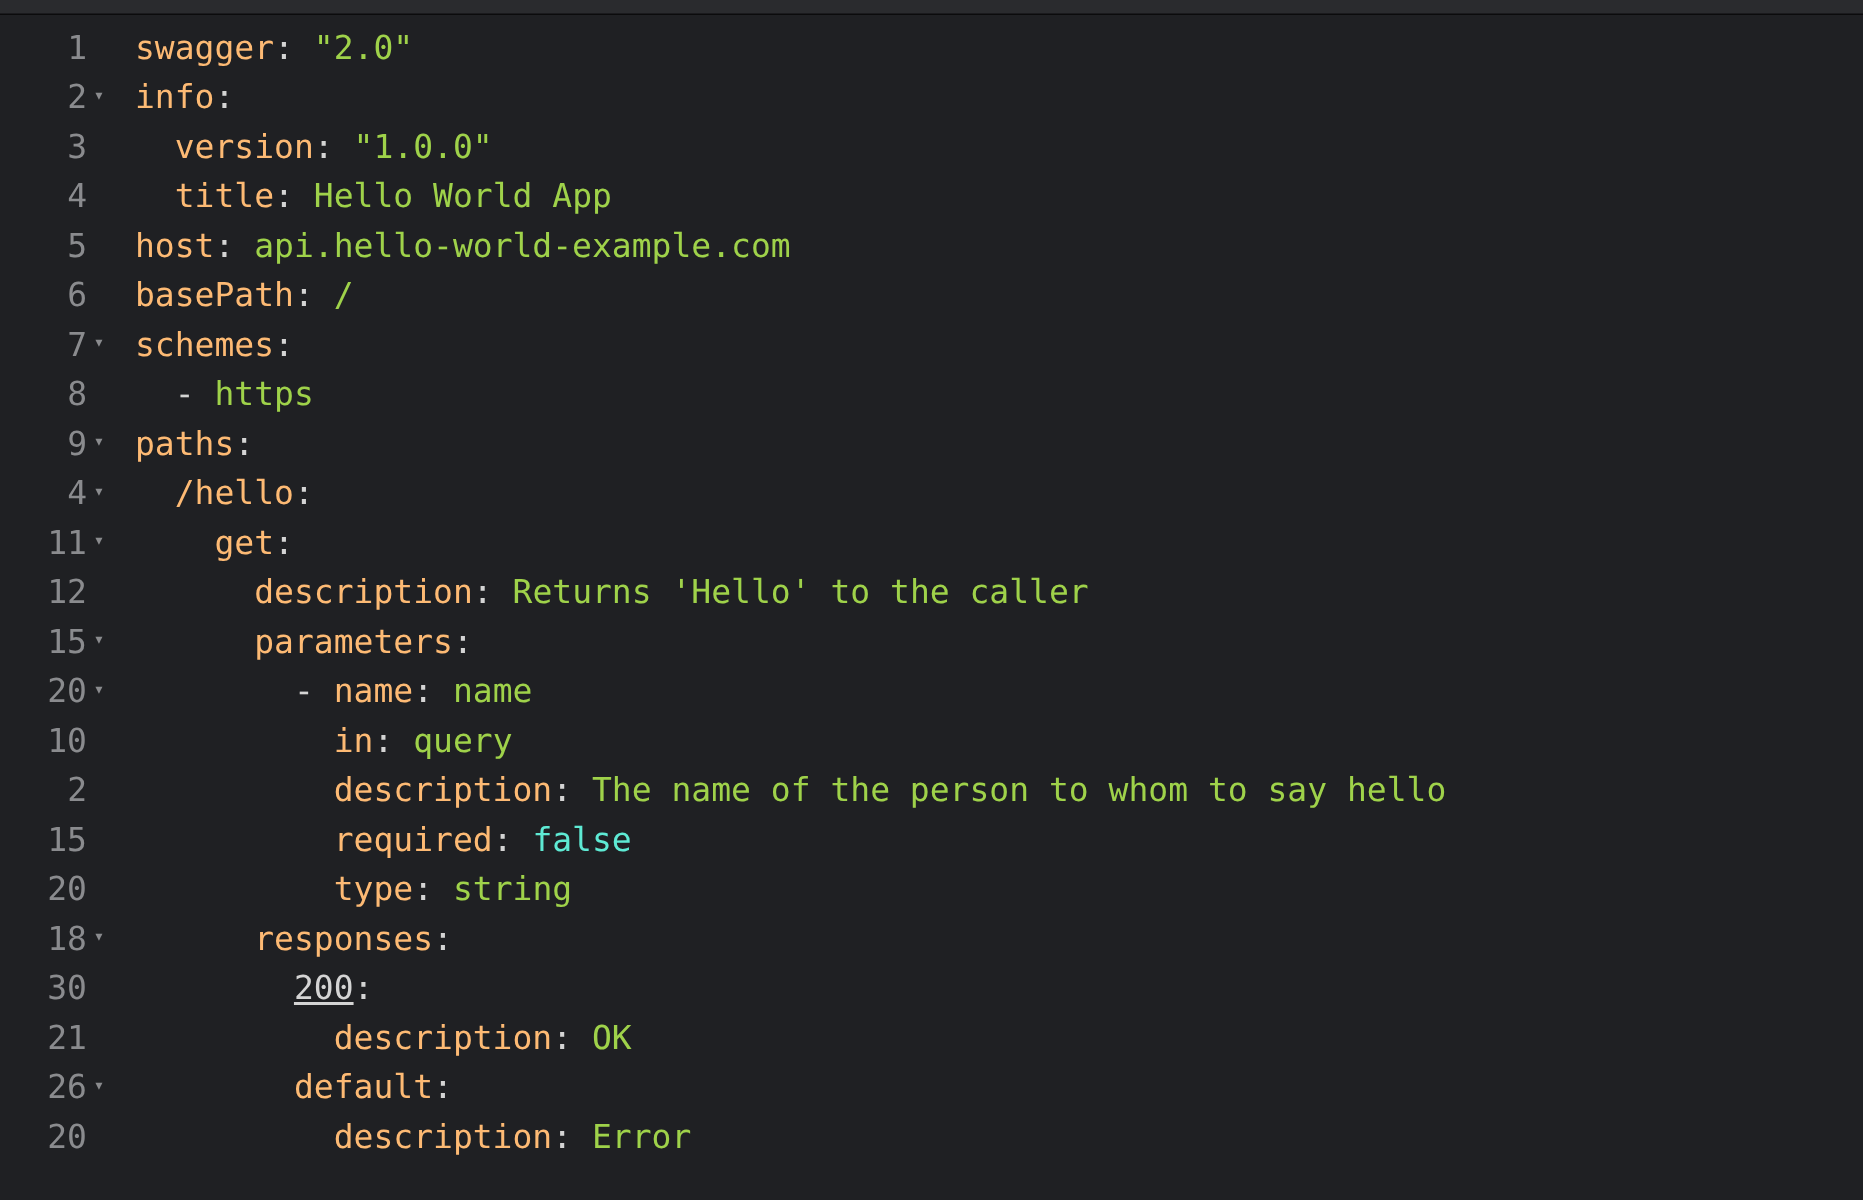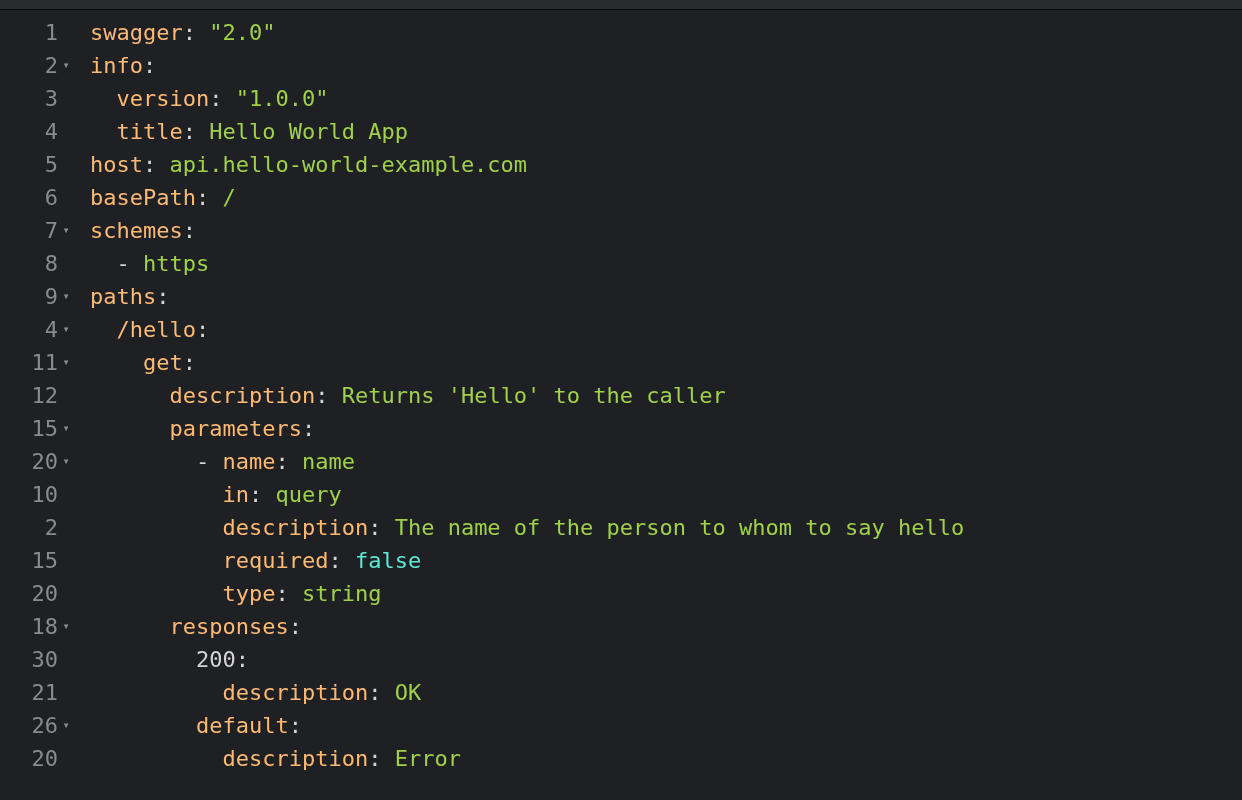--- a/index.html
+++ b/index.html
@@ -55,21 +55,21 @@
   }
   .code .cline {
     height: 33px;
     line-height: 33px;
   }
   .key    { color: #fdba74; margin-top: 25px; }   
   .str    { color: #9fd24a; }   
   .bool   { color: #5eead4; }   
   .punct  { color: #d4d4d4; }   
   .plain  { color: #d4d4d4; }
-  .num    { color: #d4d4d4; }
+  .num    { color: #d4d4d4; text-decoration: underline; }
 </style>
 </head>
 <body>
 
 <div class="topbar"></div>
 
 <div class="editor">
   <div class="gutter" id="gutter">
       <div class="gline"><span>1</span><span class="fold"></span></div>
       <div class="gline"><span>2</span><span class="fold">▾</span></div>

